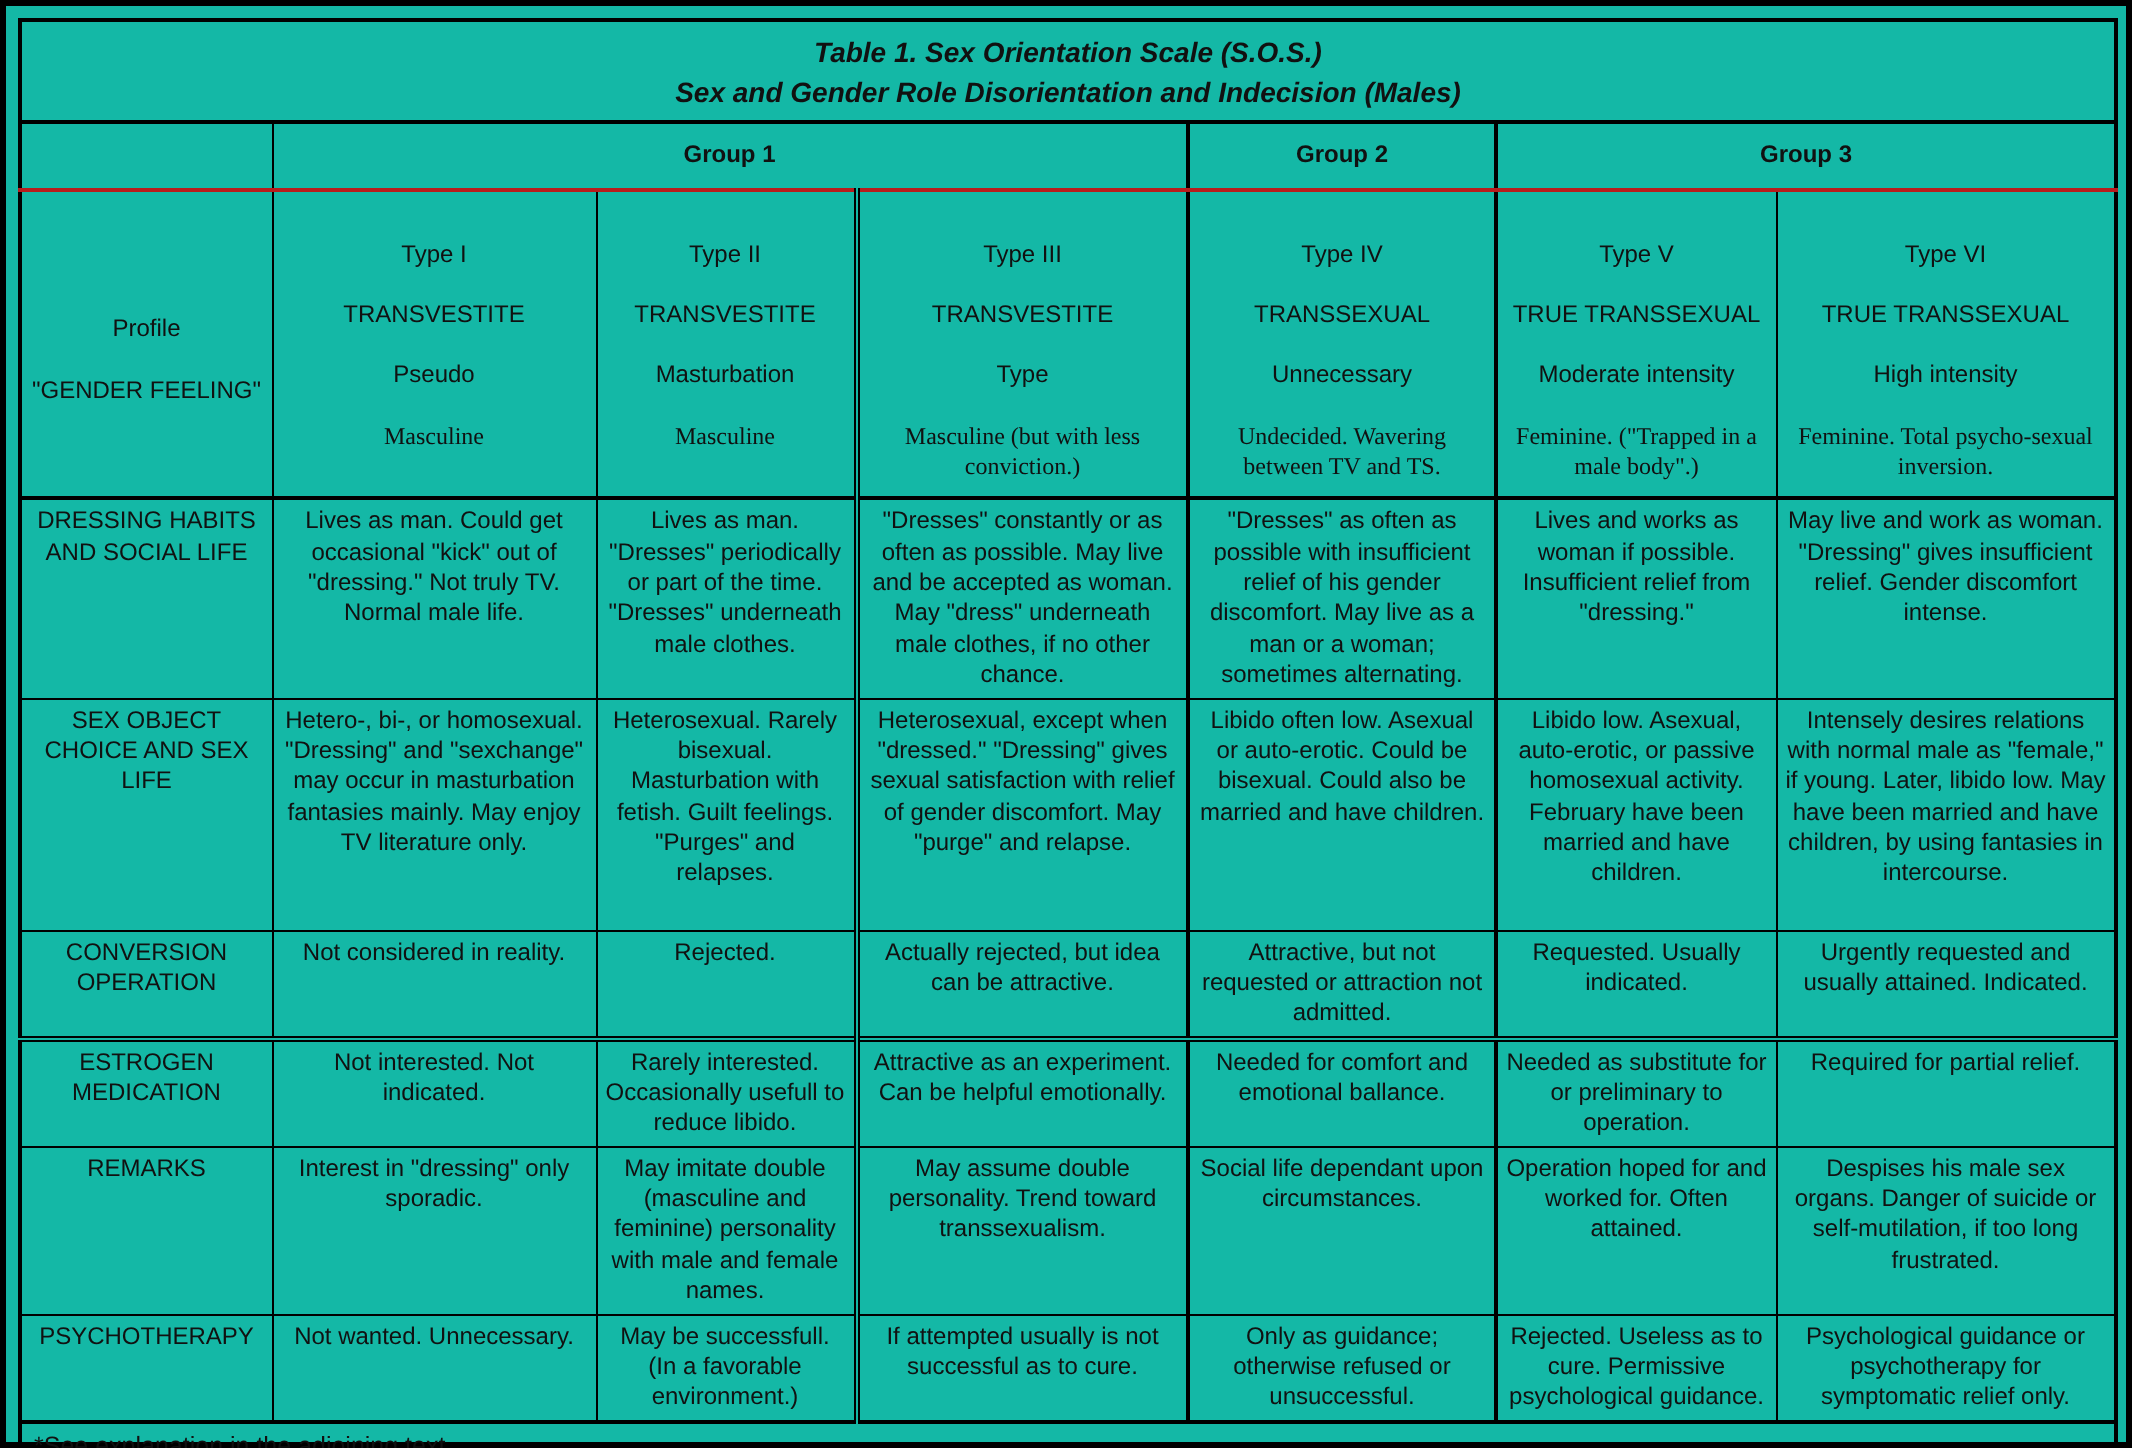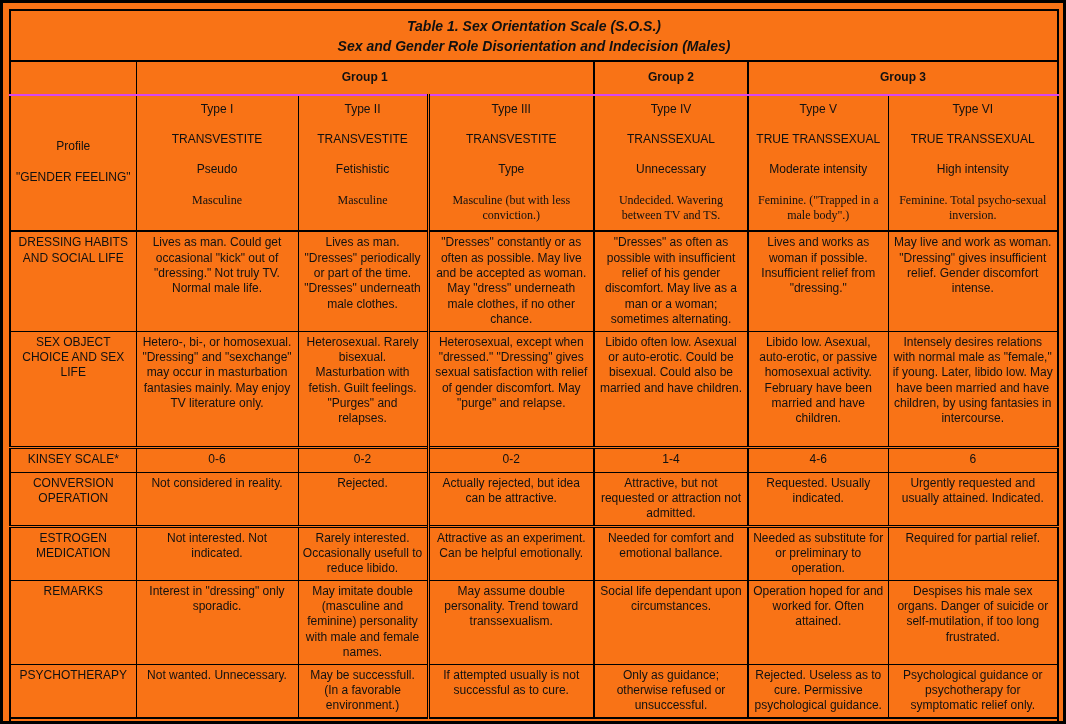--- a/index.html
+++ b/index.html
@@ -2,43 +2,43 @@
 <html><head>
 <meta charset="utf-8">
 <style>
   html,body{margin:0;padding:0;background:#fff;}
   body{
     width:1066px;height:724px;overflow:hidden;
     font-family:"Liberation Sans", sans-serif;color:#111;
   }
   .frame{
     box-sizing:border-box;width:1066px;height:724px;
-    border:3px solid #000;padding:6px;background:#f97316;
+    border:3px solid #000;padding:6px;background:#14b8a6;
   }
   table.sos{
     border-collapse:collapse;table-layout:fixed;width:1048px;
     border:2px solid #000;
   }
   td{
     border:1px solid #000;vertical-align:top;text-align:center;
     padding:3px 4px;font-size:12px;line-height:1.28;
     overflow:hidden;word-wrap:break-word;
   }
   
   tr.title-row td{
     border-bottom:2px solid #000;font-weight:bold;font-style:italic;
     font-size:14px;line-height:1.45;padding:5px 0 3px 0;
   }
   
   tr.group-row td{
-    border-bottom:2px solid #d946ef;font-weight:bold;
+    border-bottom:2px solid #b91c1c;font-weight:bold;
     vertical-align:middle;padding:6px 4px;margin-top:16px;
   }
   
-  tr.profile-row td{border-bottom:2px solid #000;padding-top:6px;}
+  tr.profile-row td{border-bottom:2px solid #000;padding-top:24px;}
   .pl{margin-bottom:15px;}
   .pl:last-child{margin-bottom:4px;font-family:Liberation Serif, serif;}
   .profile-lab1{margin-top:37px;text-align:center;}
   .profile-lab2{margin-top:16px;}
   
   td.dl{border-left:3px double #000;}   
   td.gl{border-left:2px solid #000;text-align:center;}    
   
   tr.dbl-top td{border-top:3px double #000;}
   
@@ -84,21 +84,21 @@
       </td>
       <td>
         <div class="pl">Type I</div>
         <div class="pl">TRANSVESTITE</div>
         <div class="pl">Pseudo</div>
         <div class="pl">Masculine</div>
       </td>
       <td>
         <div class="pl">Type II</div>
         <div class="pl">TRANSVESTITE</div>
-        <div class="pl">Fetishistic</div>
+        <div class="pl">Masturbation</div>
         <div class="pl">Masculine</div>
       </td>
       <td class="dl">
         <div class="pl">Type III</div>
         <div class="pl">TRANSVESTITE</div>
         <div class="pl">Type</div>
         <div class="pl">Masculine (but with less conviction.)</div>
       </td>
       <td class="gl">
         <div class="pl">Type IV</div>
@@ -133,29 +133,20 @@
     <tr style="height:116px">
       <td>SEX OBJECT CHOICE AND SEX LIFE</td>
       <td>Hetero-, bi-, or homosexual. "Dressing" and "sexchange" may occur in masturbation fantasies mainly. May enjoy TV literature only.</td>
       <td>Heterosexual. Rarely bisexual. Masturbation with fetish. Guilt feelings. "Purges" and relapses.</td>
       <td class="dl">Heterosexual, except when "dressed." "Dressing" gives sexual satisfaction with relief of gender discomfort. May "purge" and relapse.</td>
       <td class="gl">Libido often low. Asexual or auto-erotic. Could be bisexual. Could also be married and have children.</td>
       <td class="gl">Libido low. Asexual, auto-erotic, or passive homosexual activity. February have been married and have children.</td>
       <td>Intensely desires relations with normal male as "female," if young. Later, libido low. May have been married and have children, by using fantasies in intercourse.</td>
     </tr>
 
-    <tr class="dbl-top" style="height:25px">
-      <td>KINSEY SCALE*</td>
-      <td>0-6</td>
-      <td>0-2</td>
-      <td class="dl">0-2</td>
-      <td class="gl">1-4</td>
-      <td class="gl">4-6</td>
-      <td>6</td>
-    </tr>
 
     <tr style="height:50px">
       <td>CONVERSION OPERATION</td>
       <td>Not considered in reality.</td>
       <td>Rejected.</td>
       <td class="dl">Actually rejected, but idea can be attractive.</td>
       <td class="gl">Attractive, but not requested or attraction not admitted.</td>
       <td class="gl">Requested. Usually indicated.</td>
       <td>Urgently requested and usually attained. Indicated.</td>
     </tr>

